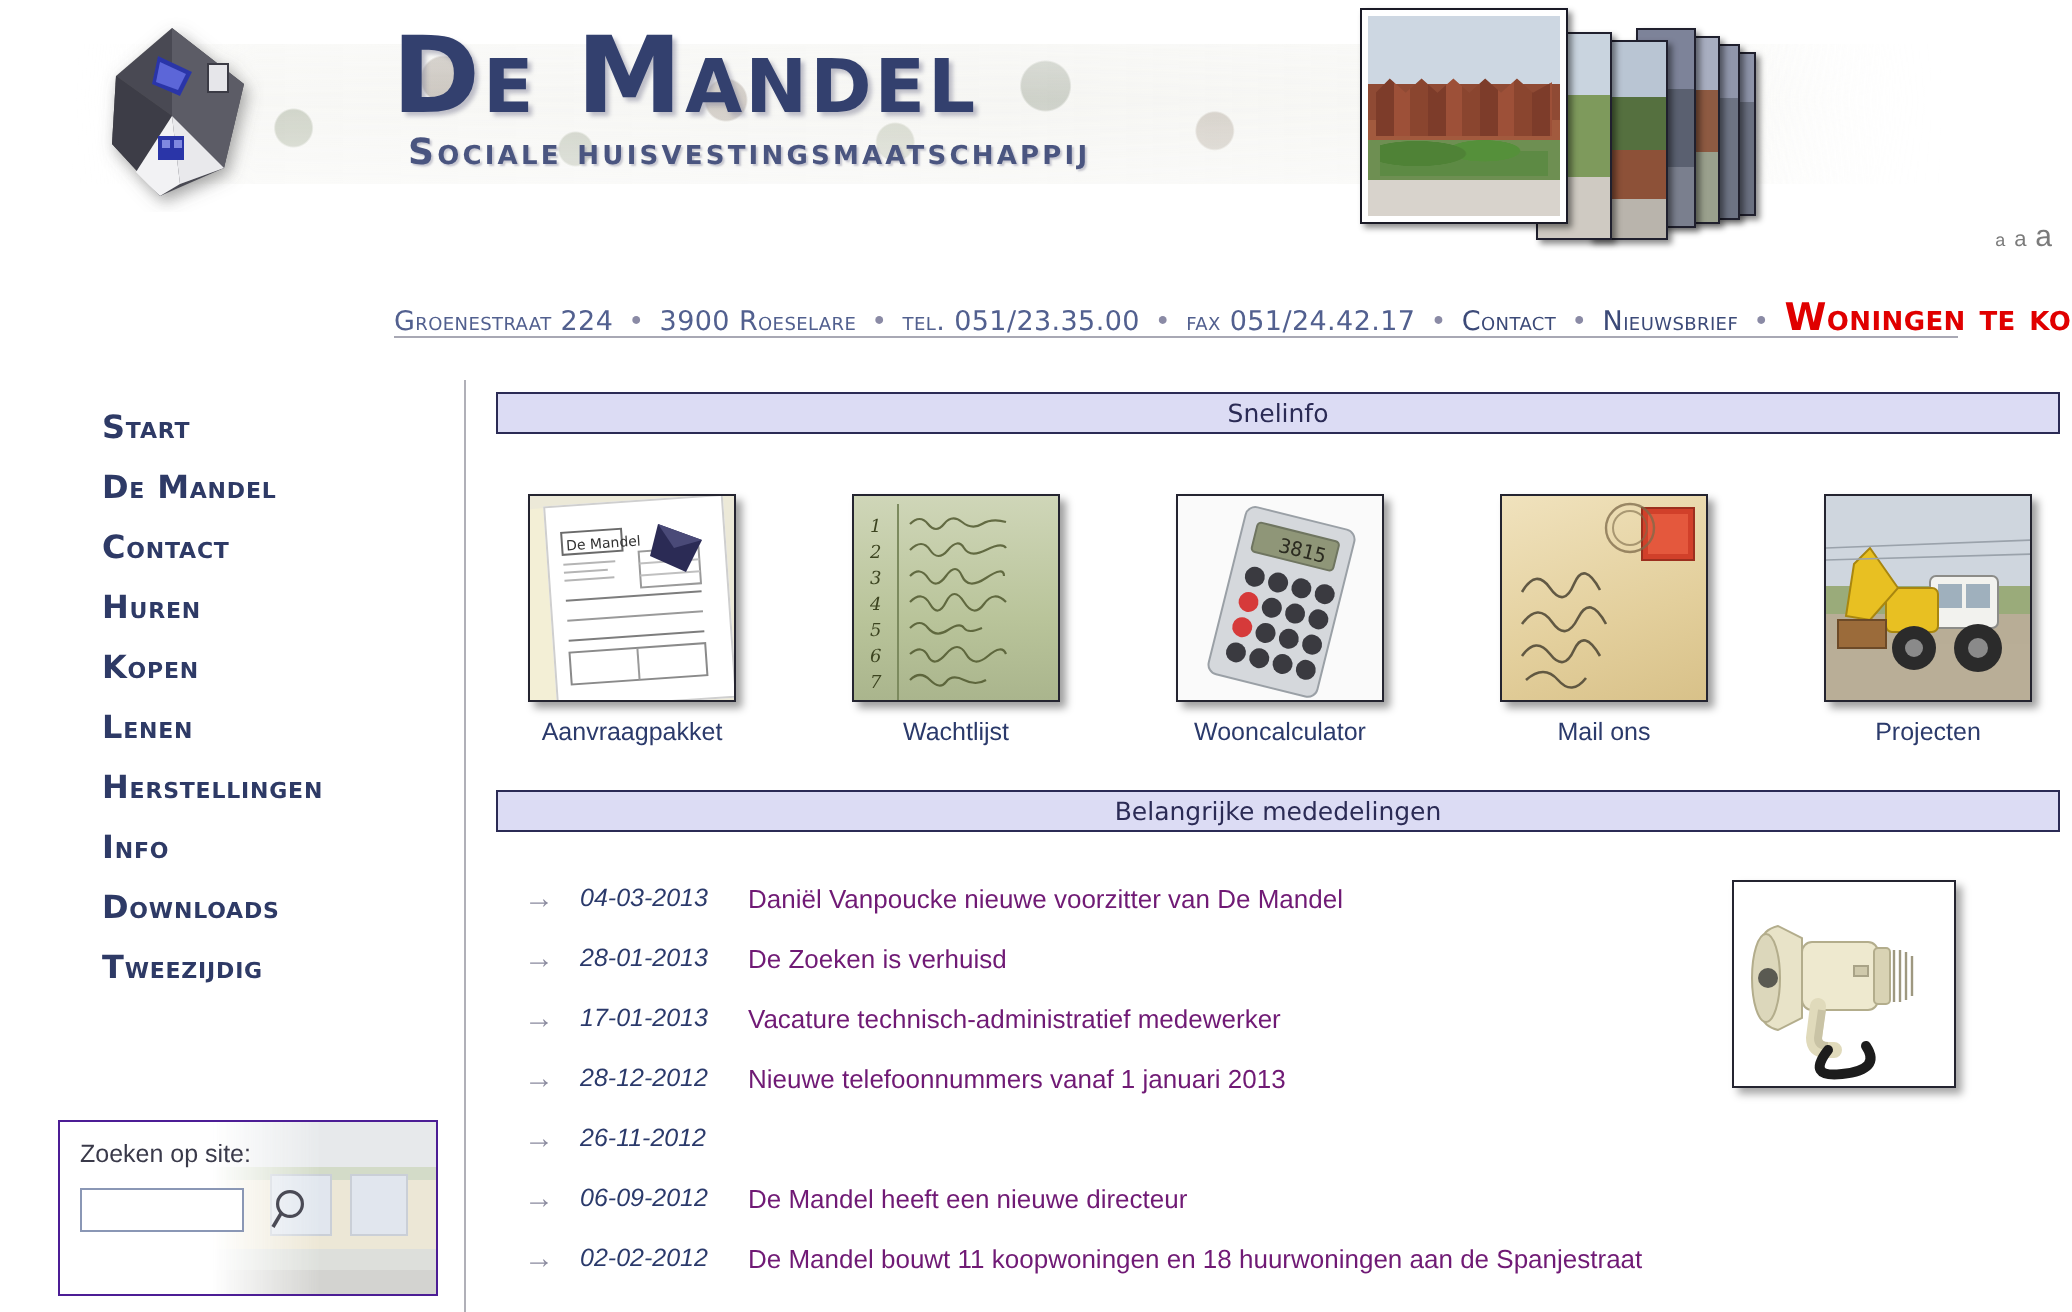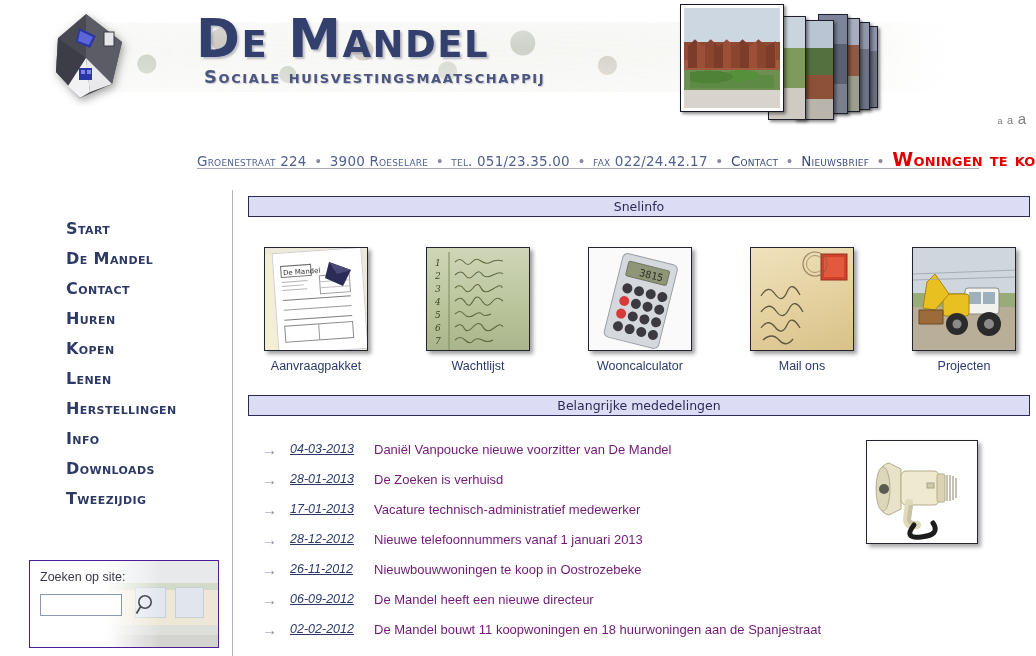--- a/index.html
+++ b/index.html
@@ -117,21 +117,21 @@
   }
   .addrbar .sep { color:#8a8aa5; margin:0 3px; }
   .addrbar a { color:#3c4a78; text-decoration:none; }
   .addrbar .red { color:#e00000; font-size:19px; font-weight:600;text-align:center; }
   .addr-rule { position:absolute; left:197px; top:168px; width:782px; height:1px; background:#a8a8b4; }
 
   
   .divider { position:absolute; left:232px; top:190px; width:1px; height:466px; background:#b0b0b8; }
 
   .sidebar { position:absolute; left:0; top:196px; width:232px; }
-  .navlist { list-style:none; margin:18px; padding:0; }
+  .navlist { list-style:none; margin:3px; padding:0; }
   .navlist li {
     font-family:"DejaVu Sans", sans-serif;
     font-variant: small-caps;
     font-weight: bold;
     font-size: 16px;
     letter-spacing:.4px;
     color:#2e3a66;
     padding: 0 0 0 48px;
     height: 30px;
     line-height: 30px;
@@ -220,21 +220,21 @@
   .art-dig { position:absolute; inset:0;
     background: linear-gradient(180deg,#cfd6de 0 44%, #9aab7a 44% 58%, #b8ad96 58% 100%); }
 
   
   .newswrap { position:relative; margin-top: 14px; }
   .newslist { margin:0; padding:0; list-style:none; width: 600px; }
   .news-item { display:flex; align-items:center; height: 30px; white-space:nowrap; }
   .news-arrow { width: 42px; color:#8c8ca0; font-size:15px; padding-left:14px; }
   .news-date {
     width: 84px; font-family:"Liberation Sans", sans-serif; font-style:italic;
-    font-size:12.5px; color:#2b3a6b;text-decoration:underline;
+    font-size:12.5px; color:#2b3a6b;
   }
   .news-title {
     font-family:"Liberation Sans", sans-serif; font-size:13px; color:#701a75; cursor:pointer;
   }
 
   .megaphone {
     position:absolute; right: 52px; top: 6px; width: 112px; height: 104px;
     background:#fff; border:1px solid #242430; box-shadow: 3px 3px 4px rgba(0,0,0,.35);
     overflow:hidden;
   }
@@ -313,21 +313,21 @@
     </div>
   </div>
 
   <div class="addrbar">
     <span>Groenestraat 224</span>
     <span class="sep">•</span>
     <span>3900 Roeselare</span>
     <span class="sep">•</span>
     <span>tel. 051/23.35.00</span>
     <span class="sep">•</span>
-    <span>fax 022/24.42.17</span>
+    <span>fax 051/24.42.17</span>
     <span class="sep">•</span>
     <a href="#">Contact</a>
     <span class="sep">•</span>
     <a href="#">Nieuwsbrief</a>
     <span class="sep">•</span>
     <a href="#" class="red">Woningen te koop</a>
     
     
   </div>
   <div class="addr-rule"></div>
@@ -537,21 +537,20 @@
           <span class="news-title">Vacature technisch-administratief medewerker</span>
         </li>
         <li class="news-item">
           <span class="news-arrow">→</span>
           <span class="news-date">28-12-2012</span>
           <span class="news-title">Nieuwe telefoonnummers vanaf 1 januari 2013</span>
         </li>
         <li class="news-item">
           <span class="news-arrow">→</span>
           <span class="news-date">26-11-2012</span>
-          <span class="news-title">Nieuwbouwwoningen te koop in Oostrozebeke</span>
         </li>
         <li class="news-item">
           <span class="news-arrow">→</span>
           <span class="news-date">06-09-2012</span>
           <span class="news-title">De Mandel heeft een nieuwe directeur</span>
         </li>
         <li class="news-item">
           <span class="news-arrow">→</span>
           <span class="news-date">02-02-2012</span>
           <span class="news-title">De Mandel bouwt 11 koopwoningen en 18 huurwoningen aan de Spanjestraat</span>

